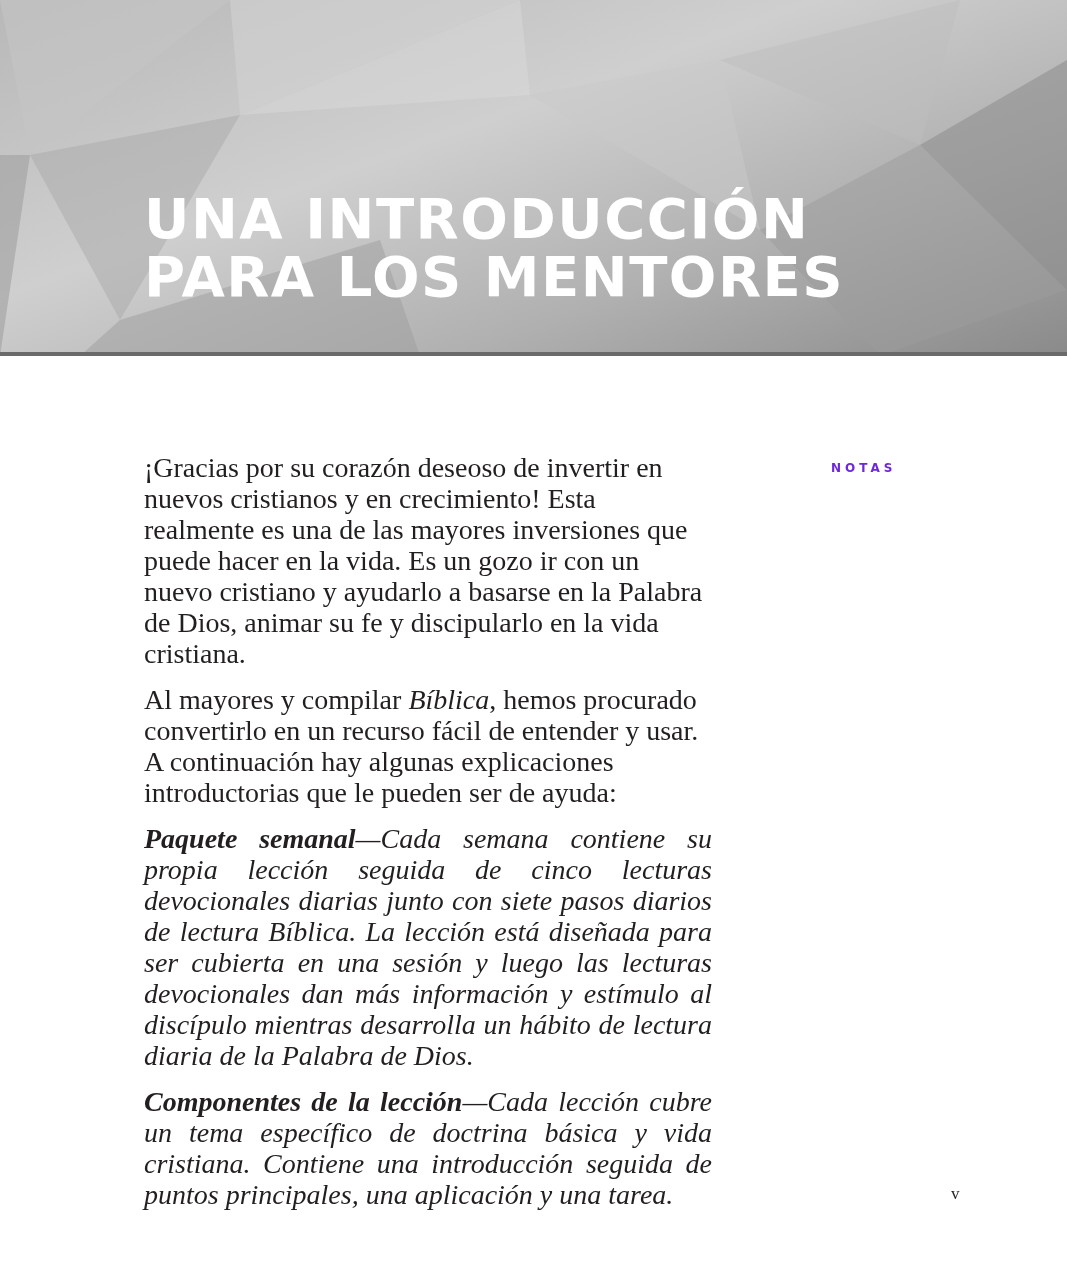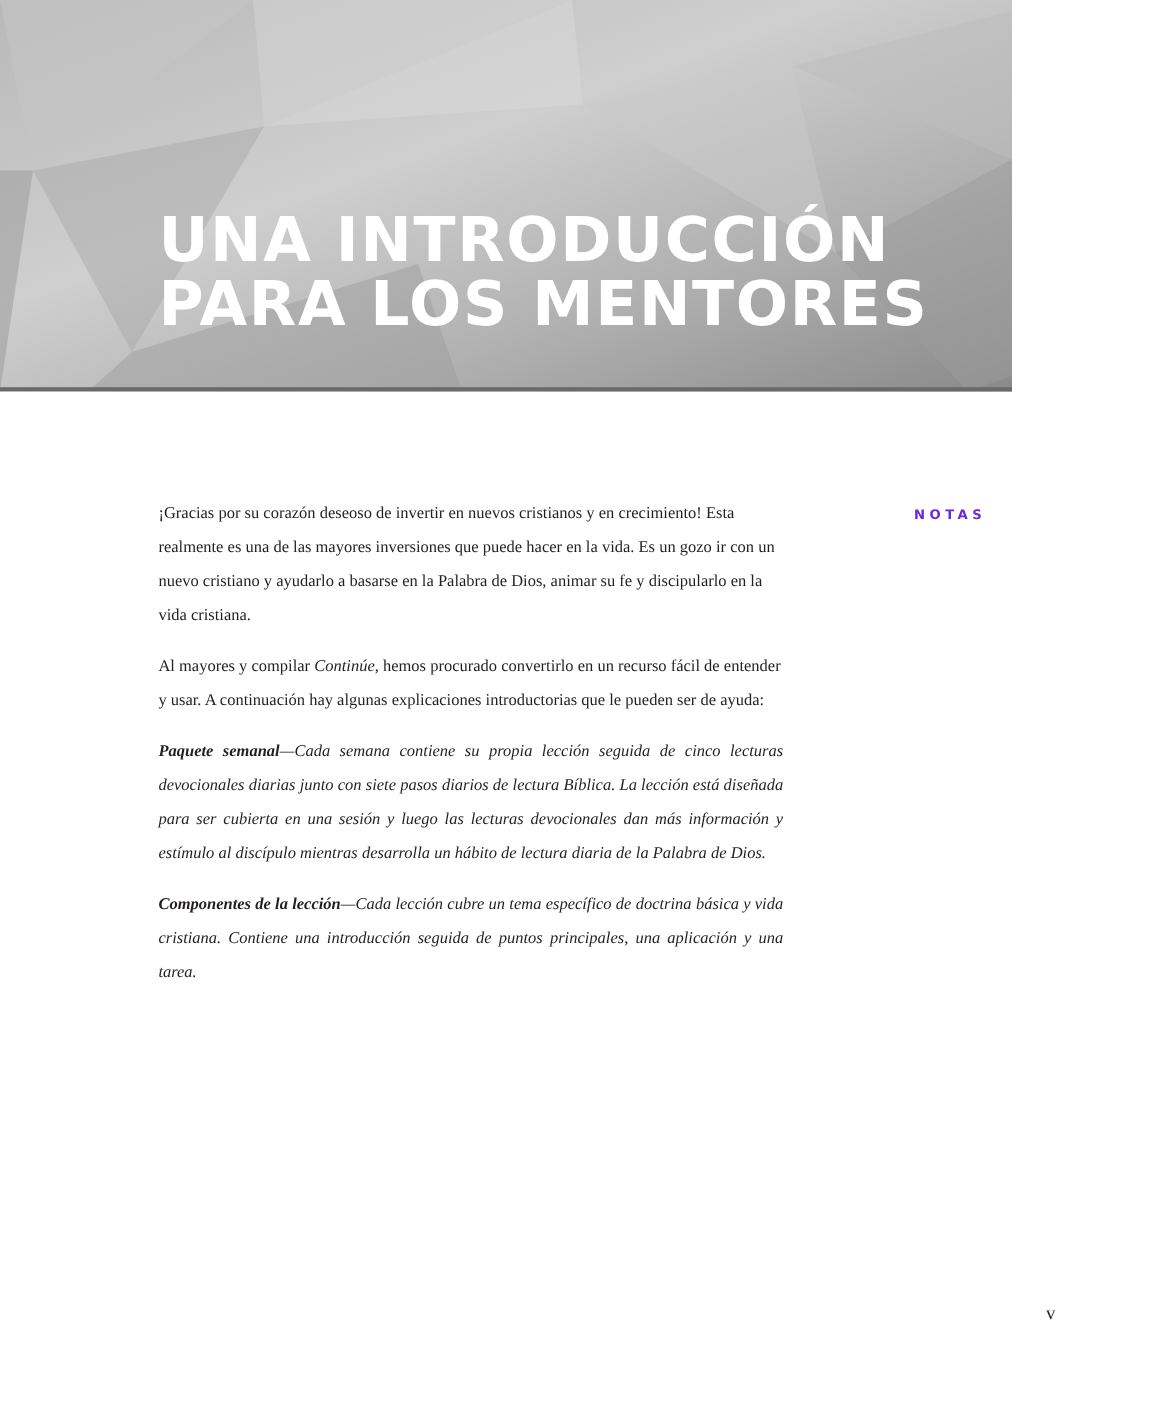--- a/index.html
+++ b/index.html
@@ -1,38 +1,38 @@
 <!DOCTYPE html>
 <html><head>
   <meta charset="utf-8">
   <style>
     html, body { margin: 0; padding: 0; }
     body {
       width: 1067px; height: 1280px; position: relative; overflow: hidden;
       background: #ffffff;
     }
     .banner {
-      position: absolute; left: 0; top: 0; width: 920px; height: 356px;
+      position: absolute; left: 0; top: 0; width: 1067px; height: 356px;
       background: linear-gradient(160deg, #b8b8b8 0%, #cfcfcf 40%, #b0b0b0 70%, #8a8a8a 100%);
       overflow: hidden;
     }
     .banner svg { position: absolute; left: 0; top: 0; }
     .banner-bottom {
       position: absolute; left: 0; top: 352px; width: 1067px; height: 4px; background: #6a6a6a;
     }
     .title {
       position: absolute; left: 144px; top: 190px; margin: 0;
       font-family: "DejaVu Sans", sans-serif; font-weight: bold;
       font-size: 56px; line-height: 58px; color: #ffffff; letter-spacing: 1.5px;
       white-space: nowrap;
     }
     .title span { display: block; }
     .body {
       position: absolute; left: 144px; top: 452px; width: 568px;
-      font-family: "Liberation Serif", serif; font-size: 15px; line-height: 31px;
+      font-family: "Liberation Serif", serif; font-size: 28px; line-height: 31px;
       color: #231f20;
     }
     .body p { margin: 0 0 15px 0; }
     .body .justify { text-align: justify; text-align-last: left; font-style: italic; }
     .body b { font-weight: bold; }
     .notas {
       position: absolute; left: 831px; top: 461px;
       font-family: "DejaVu Sans", sans-serif; font-weight: bold; font-size: 12px;
       letter-spacing: 4px; color: #6d28d9;
     }
@@ -59,20 +59,20 @@
   </svg>
   <h1 class="title">
     <span>UNA INTRODUCCIÓN</span>
     <span>PARA LOS MENTORES</span>
   </h1>
   <div class="banner-bottom"></div>
 </div>
 
 <div class="body">
   <p>¡Gracias por su corazón deseoso de invertir en nuevos cristianos y en crecimiento! Esta realmente es una de las mayores inversiones que puede hacer en la vida. Es un gozo ir con un nuevo cristiano y ayudarlo a basarse en la Palabra de Dios, animar su fe y discipularlo en la vida cristiana.</p>
-  <p><span>Al mayores y compilar </span><i>Continúe</i><span>, hemos procurado convertirlo en un recurso fácil de entender y usar. A continuación hay algunas explicaciones introductorias que le pueden ser de ayuda:</span></p>
+  <p><span>Al mayores y compilar </span><i>Bíblica</i><span>, hemos procurado convertirlo en un recurso fácil de entender y usar. A continuación hay algunas explicaciones introductorias que le pueden ser de ayuda:</span></p>
   <p class="justify"><b>Paquete semanal</b><span>—Cada semana contiene su propia lección seguida de cinco lecturas devocionales diarias junto con siete pasos diarios de lectura Bíblica. La lección está diseñada para ser cubierta en una sesión y luego las lecturas devocionales dan más información y estímulo al discípulo mientras desarrolla un hábito de lectura diaria de la Palabra de Dios.</span></p>
   <p class="justify"><b>Componentes de la lección</b><span>—Cada lección cubre un tema específico de doctrina básica y vida cristiana. Contiene una introducción seguida de puntos principales, una aplicación y una tarea.</span></p>
 </div>
 
 <div class="notas">NOTAS</div>
 
 <div class="pagenum">v</div>
 
 </body></html>

